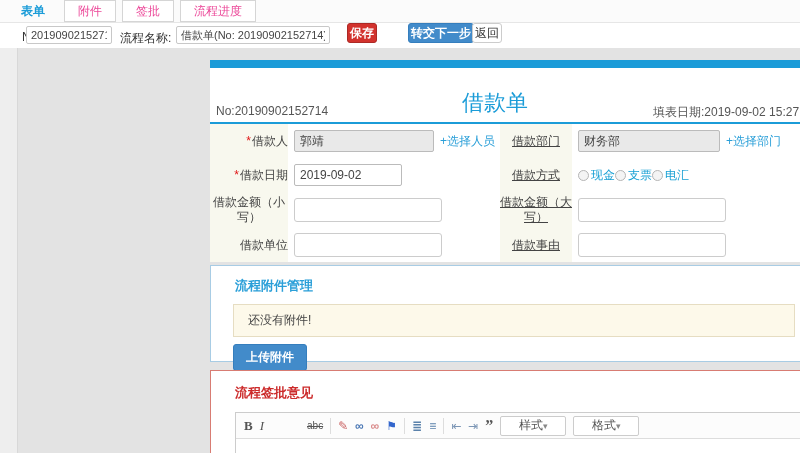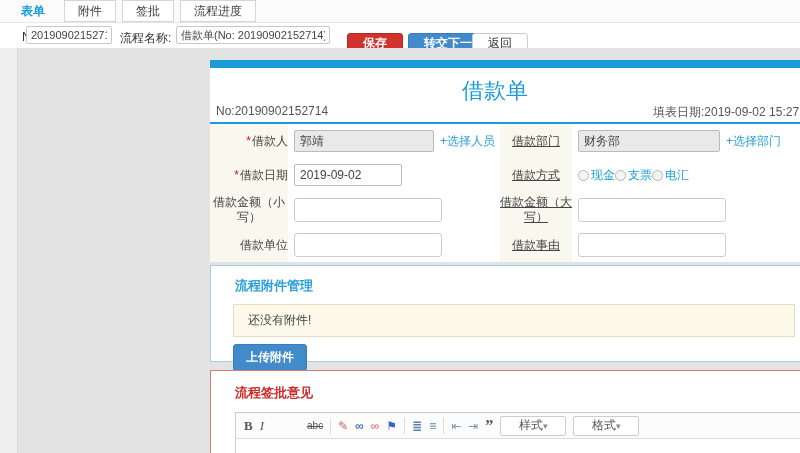--- a/index.html
+++ b/index.html
@@ -9,44 +9,44 @@
     font-family:"Liberation Sans","DejaVu Sans",sans-serif;
     background:#ffffff;
     font-size:12px; color:#333;
   }
   
   .tabbar {
     position:absolute; top:0; left:0; width:800px; height:23px;
     background:#fbfbfb; border-bottom:1px solid #e6e6e6;
     display:flex; align-items:stretch;
   }
-  .tab { display:flex; align-items:center; padding:0 13px; font-size:12px; color:#404040;
+  .tab { display:flex; align-items:center; padding:0 13px; font-size:12px; color:#ec4899;
          background:#fff; border:1px solid #d5d5d5; margin-left:6px; cursor:pointer; }
   .tab.active { border:none; background:transparent; color:#1b9cd8; font-weight:bold; margin-left:8px; }
   
   .controlrow { position:absolute; top:23px; left:0; width:800px; height:25px; background:#fff; }
   .controlrow .lbl { position:absolute; top:7px; font-size:12px; color:#333; }
   .controlrow input { position:absolute; top:3px; height:18px; border:1px solid #c8c8c8;
                       border-radius:2px; font-size:11px; padding:0 4px; color:#444;
                       font-family:"Liberation Sans","DejaVu Sans",sans-serif; }
-  .btn { position:absolute; top:10px; height:20px; border:1px solid transparent; border-radius:3px;
-         font-size:12px; font-weight:bold; padding:0 15px; cursor:pointer;
+  .btn { position:absolute; top:0; height:20px; border:1px solid transparent; border-radius:3px;
+         font-size:12px; font-weight:bold; padding:0 2px; cursor:pointer;
          font-family:"Liberation Sans","DejaVu Sans",sans-serif; }
   .btn-danger  { background:#d2322d; color:#fff; border-color:#ac2925; }
   .btn-primary { background:#428bca; color:#fff; border-color:#357ebd; }
   .btn-default { background:#fff; color:#333; border-color:#ccc; font-weight:normal; }
   
   .page-bg { position:absolute; top:48px; left:0; width:800px; height:405px; background:#e3e3e3; }
   .left-rail { position:absolute; top:0; left:0; width:18px; height:100%;
                background:#eeeeee; border-right:1px solid #d8d8d8; }
   
   .form-panel { position:absolute; left:210px; top:60px; width:760px; background:#fff; }
   .blue-bar { height:8px; background:#1b9bd8; }
   .form-title { width:570px; text-align:center; color:#1b9cd8; font-size:22px;
-                padding-top:8px; height:36px; }
+                padding-top:20px; height:36px; }
   .meta-row { position:relative; height:16px; font-size:12px; color:#555; }
   .doc-no { position:absolute; left:6px; top:0; }
   .fill-date { position:absolute; left:443px; top:0; white-space:nowrap; }
   .blue-divider { height:2px; background:#1b9cd8; margin-top:2px; }
   .ftable { width:100%; }
   .frow { display:flex; width:100%; }
   .fcell-label { background:#f8f8ee; display:flex; align-items:center; justify-content:center;
                  text-align:center; font-size:12px; color:#444; line-height:15px; }
   .c1 { width:78px;justify-content:flex-end; } .c3 { width:72px;text-decoration:underline; }
   .fcell-field { background:#fff; display:flex; align-items:center; padding-left:6px; gap:6px; }

